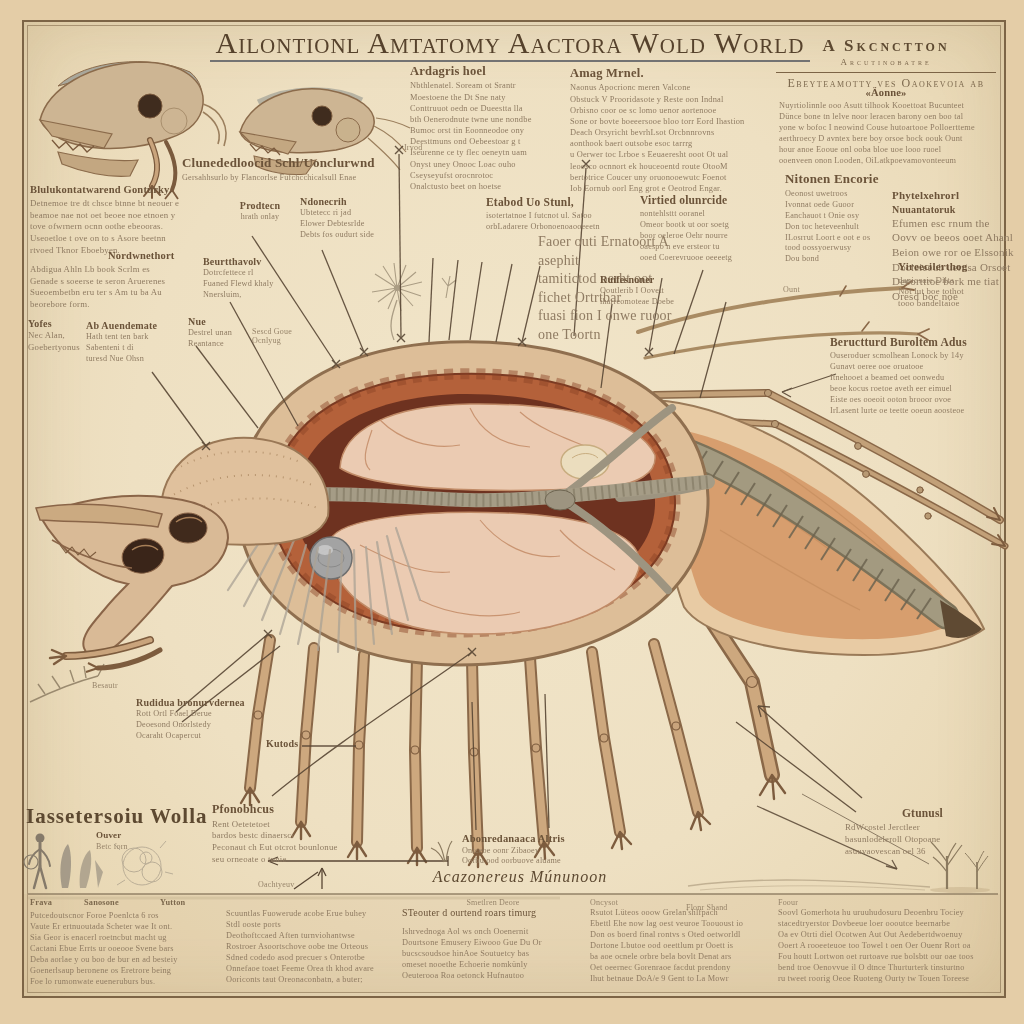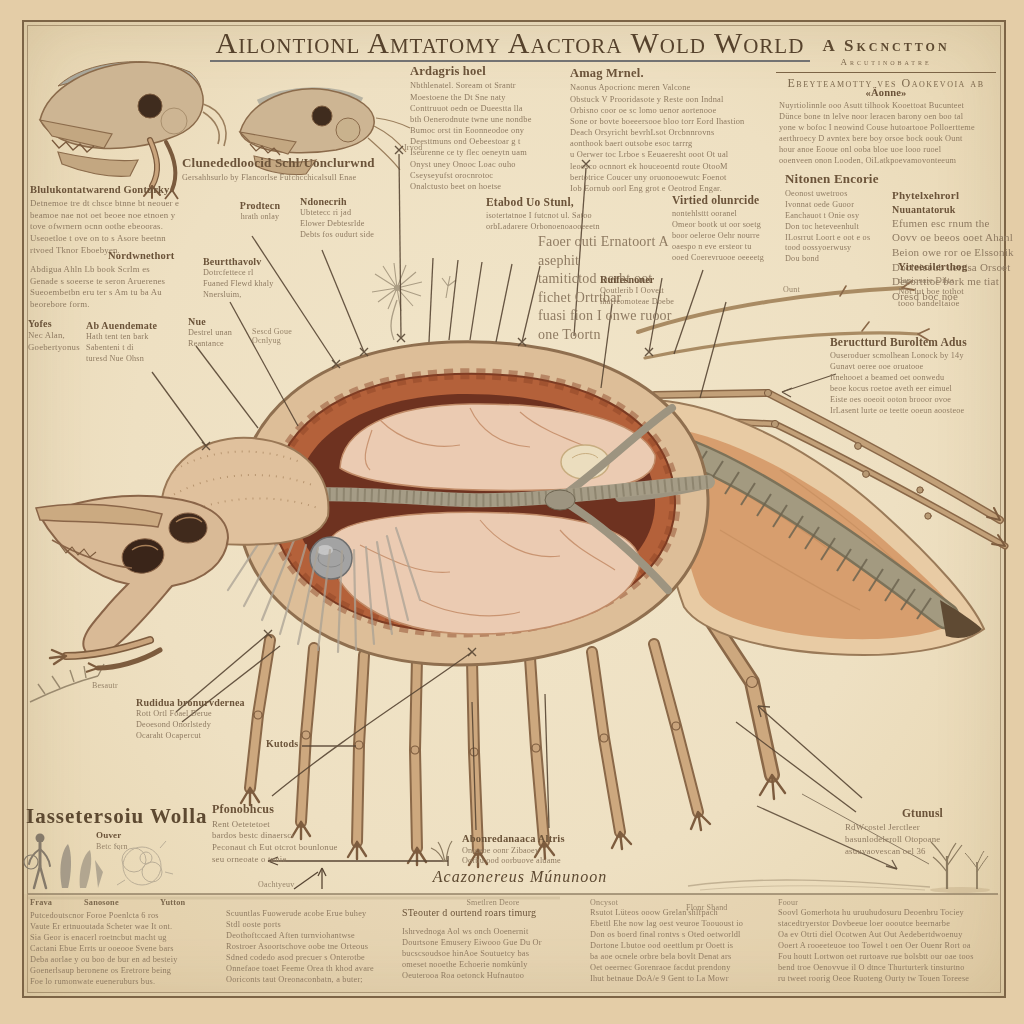--- a/index.html
+++ b/index.html
@@ -481,21 +481,21 @@
 Ocnlyug</div>
   </div>
   <div class="blk" style="left:486px;top:196px;width:195px">
     <div class="h" style="font-size:11.5px">Etabod Uo Stunl,</div>
     <div class="b" style="font-size:8.2px">isotertatnoe I futcnot ul. Satoo
 orbLadarere Orbonoenoaooeeetn</div>
     <div class="b" style="font-size:14px;margin-left:52px">Faoer outi Ernatoort A asephit
 tamitictod oerht oot fichet Ortrtbar
 fuasi fion I onwe ruoor one Toortn</div>
   </div>
-  <div class="blk" style="left:672px;top:194px;width:135px">
+  <div class="blk" style="left:640px;top:194px;width:135px">
     <div class="h" style="font-size:11.5px">Virtied olunrcide</div>
     <div class="b" style="font-size:8.2px">nontehlsttt ooranel
 Omeor bootk ut oor soetg
 boor oeleroe Oehr nourre
 oaespo n eve ersteor tu
 ooed Coerevruooe oeeeetg</div>
   </div>
   <div class="blk" style="left:600px;top:274px;width:125px">
     <div class="hm">Ruifesnoner</div>
     <div class="b" style="font-size:8.2px">Ooutlerib I Oovett

